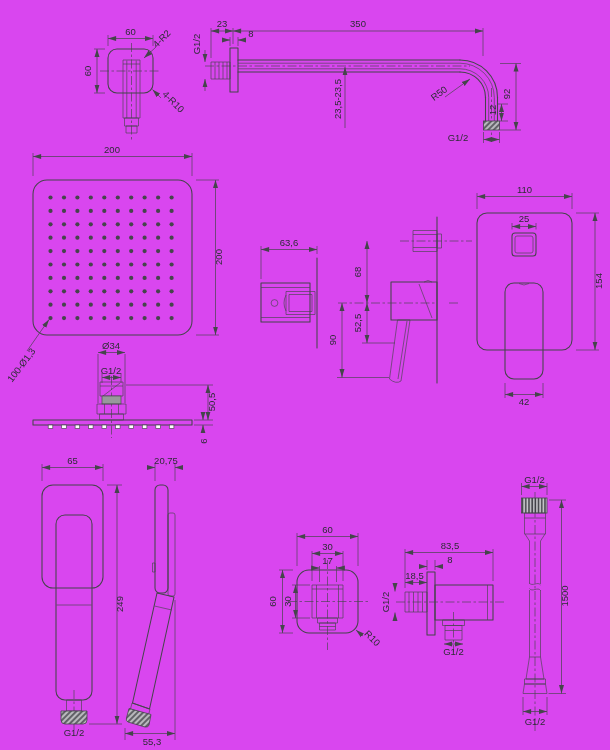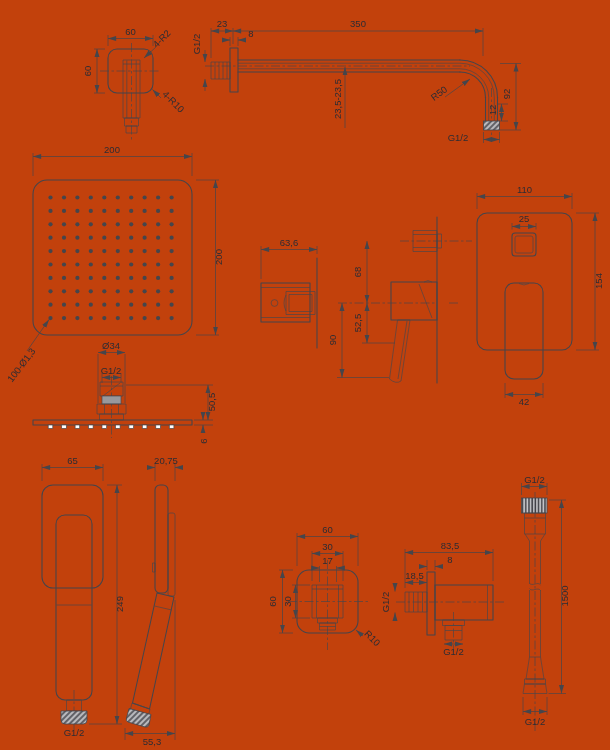--- a/index.html
+++ b/index.html
@@ -1,16 +1,16 @@
 <!DOCTYPE html>
 <html><head>
 <meta charset="utf-8">
 <style>
   html,body{margin:0;padding:0;background:#ffffff;}
-  #sheet{width:610px;height:750px;position:relative;background:#c2410c;}
+  #sheet{width:610px;height:750px;position:relative;background:#d946ef;}
   .o{fill:none;stroke:#45454b;stroke-width:1.05;stroke-linejoin:round;stroke-linecap:round}
   .t{fill:none;stroke:#45454b;stroke-width:.65;stroke-linejoin:round}
   .d{fill:none;stroke:#45454b;stroke-width:.7}
   .c{fill:none;stroke:#45454b;stroke-width:.65;stroke-dasharray:9 2.5 2.5 2.5}
   .hx{fill:url(#ht);stroke:#45454b;stroke-width:.8}
   .kx{fill:url(#kn);stroke:#45454b;stroke-width:.8}
   .sh{fill:#98989c;stroke:#45454b;stroke-width:.65}
   text{font:9.5px "Liberation Sans","DejaVu Sans",sans-serif;fill:#2c2c34;text-anchor:middle}
   #holes circle{fill:#45454b;stroke:none}
   #nozzles rect{fill:#fff;stroke:#45454b;stroke-width:.65}

